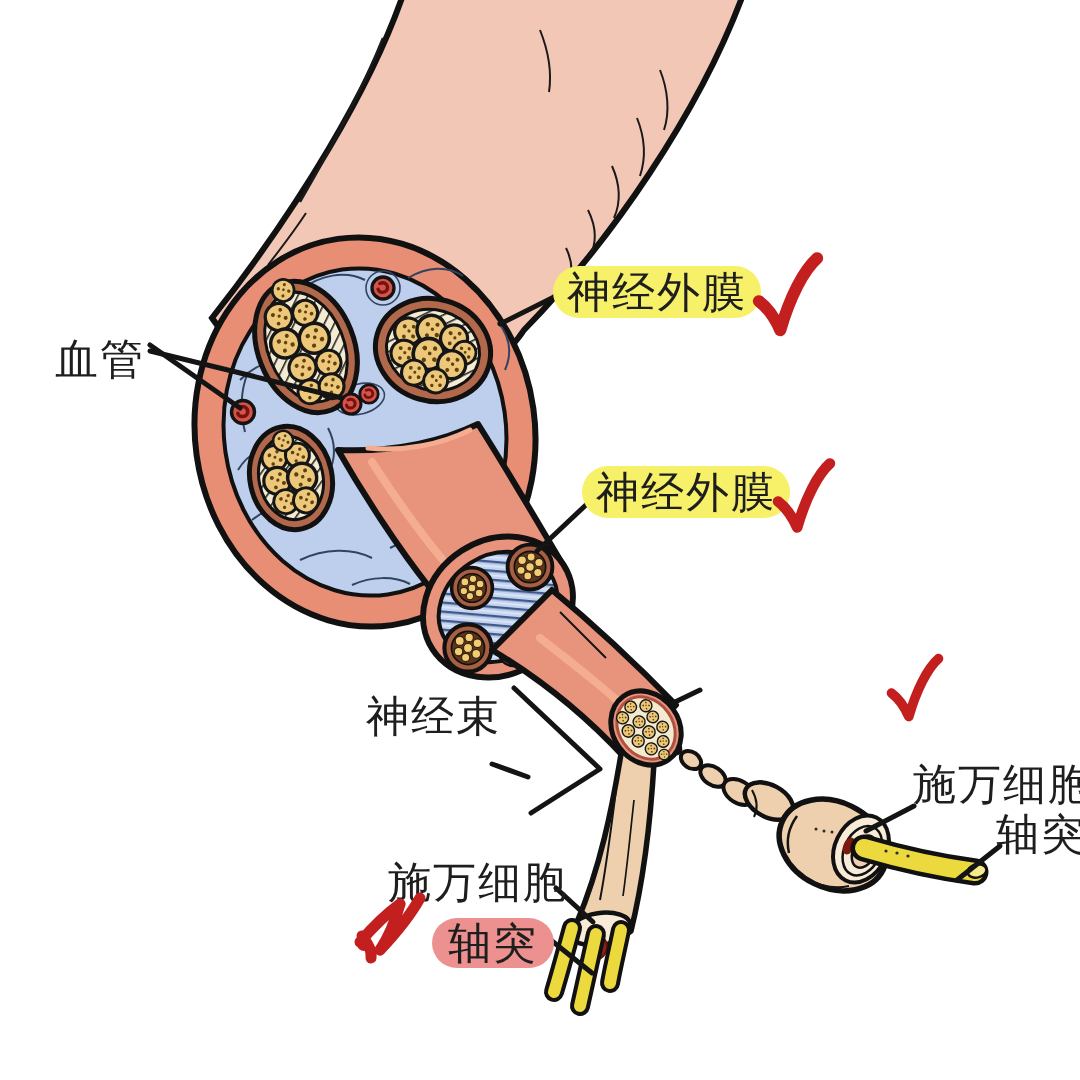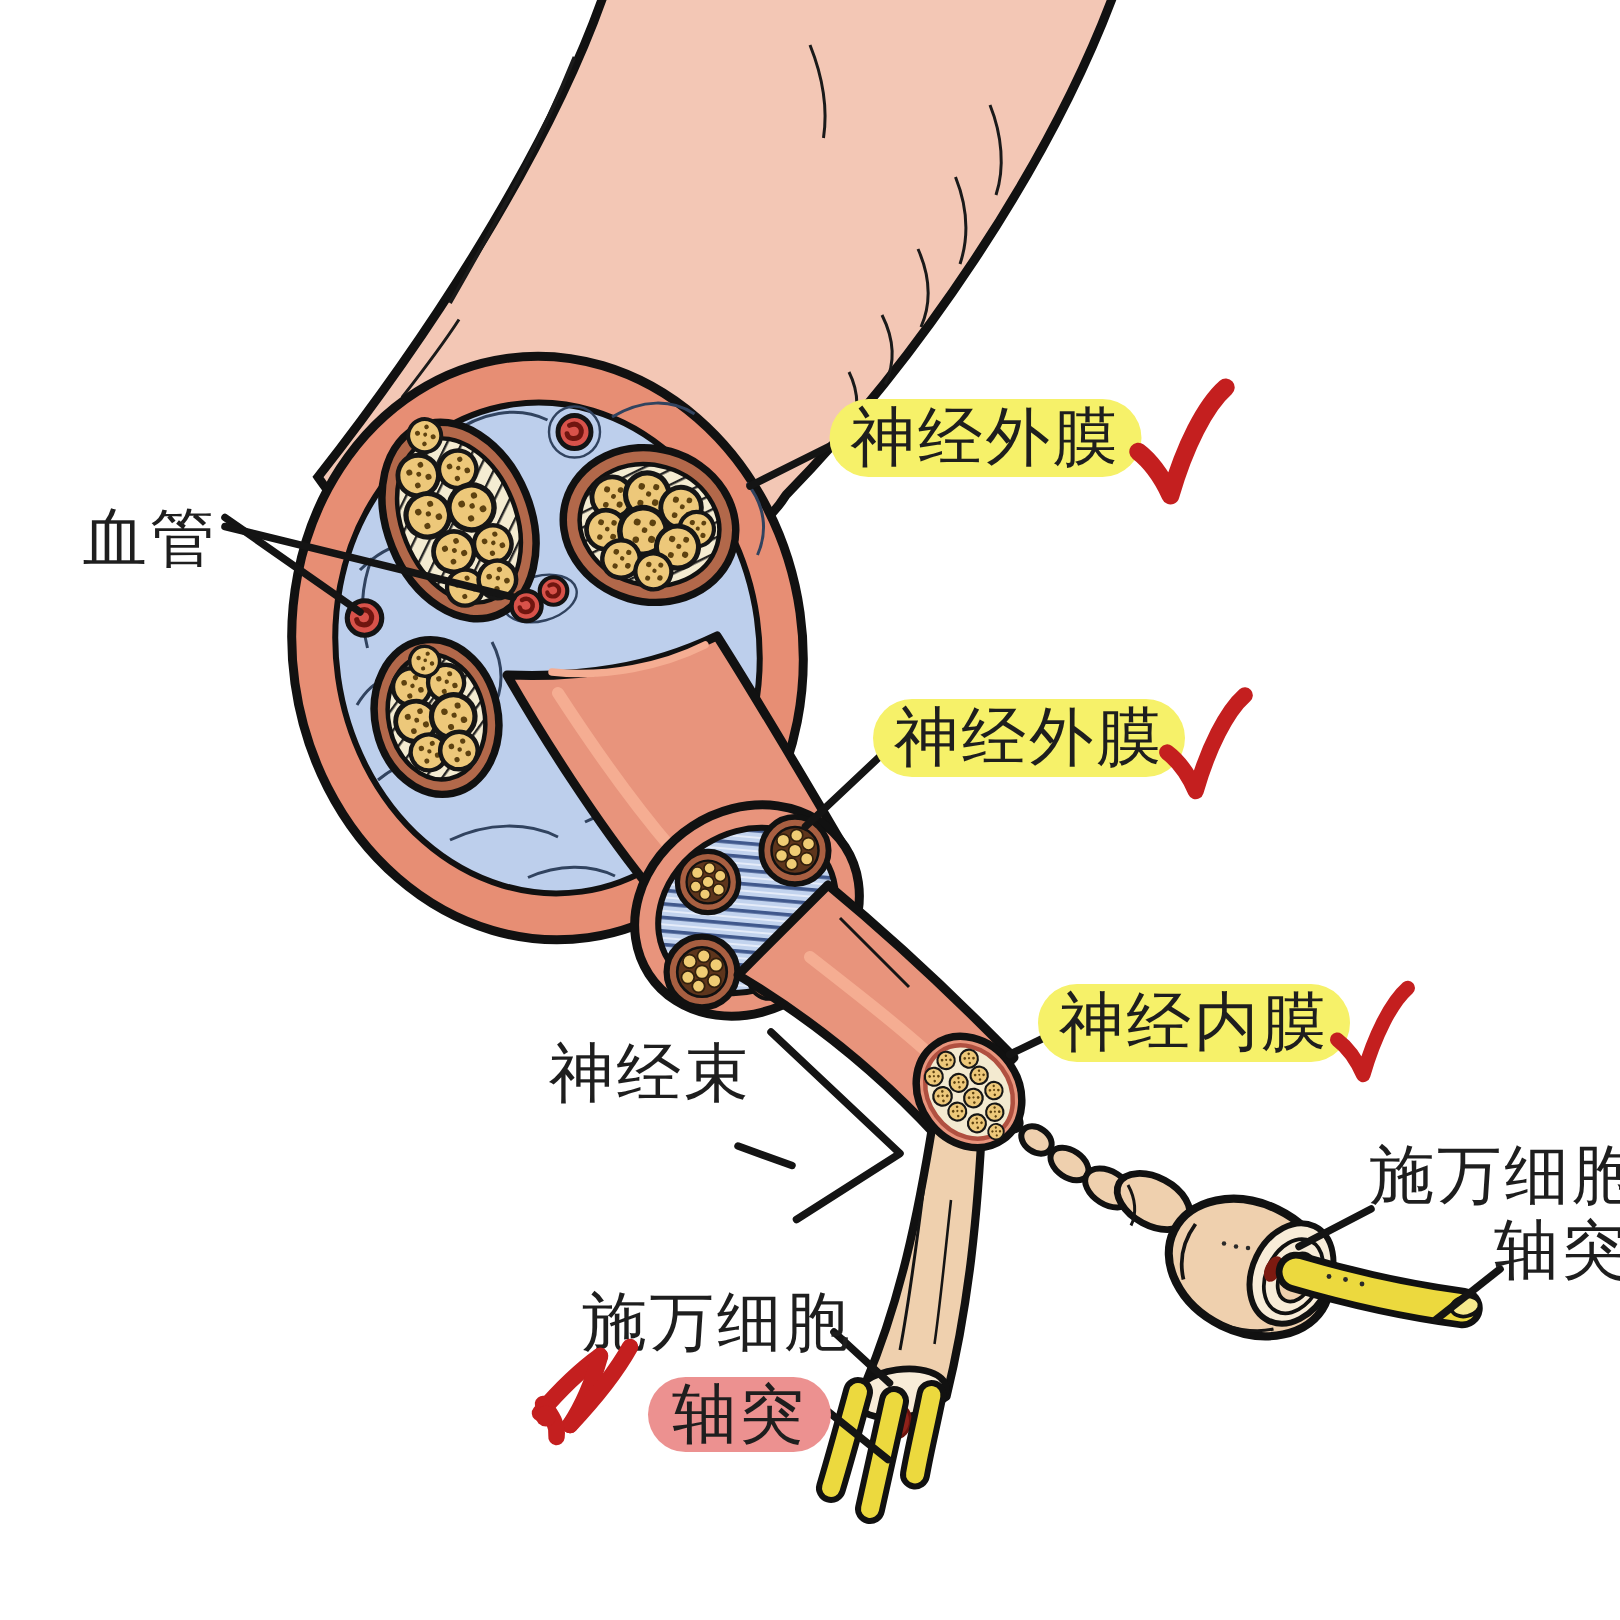--- a/index.html
+++ b/index.html
@@ -245,22 +245,20 @@
 
   <div class="lbl" style="left:55px;top:335px">
     <span>血管</span></div>
 
   <div class="lbl pill yellow" style="left:553px;top:266px">
     <span>神经外膜</span></div>
 
   <div class="lbl pill yellow" style="left:582px;top:466px">
     <span>神经外膜</span></div>
 
-  <div class="lbl pill yellow" style="left:692px;top:656px">
-    <span>神经内膜</span></div>
 
   <div class="lbl" style="left:366px;top:692px">
     <span>神经束</span></div>
 
   <div class="lbl" style="left:388px;top:858px">
     <span>施万细胞</span></div>
 
   <div class="lbl pill pink" style="left:432px;top:918px">
     <span>轴突</span></div>
 

